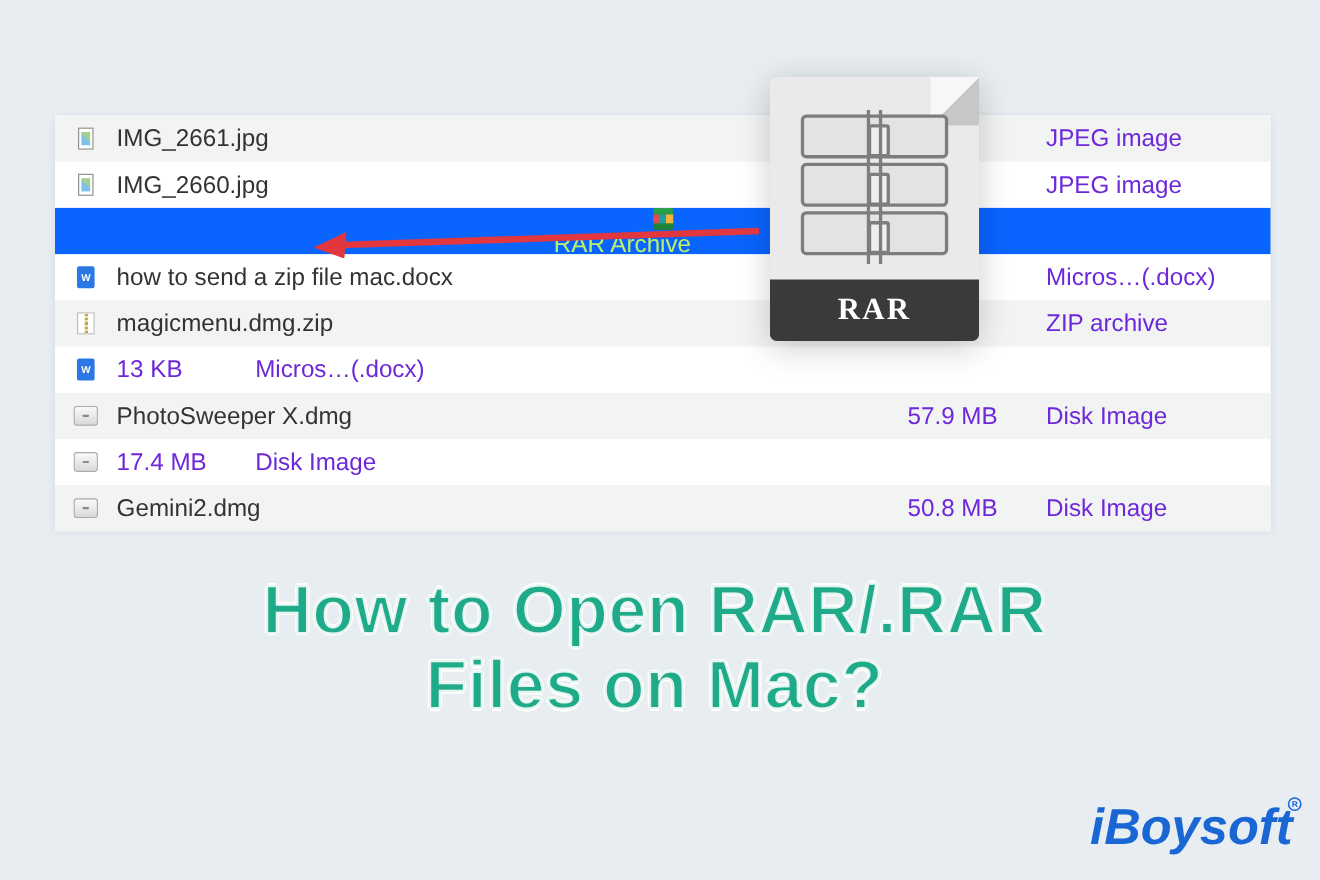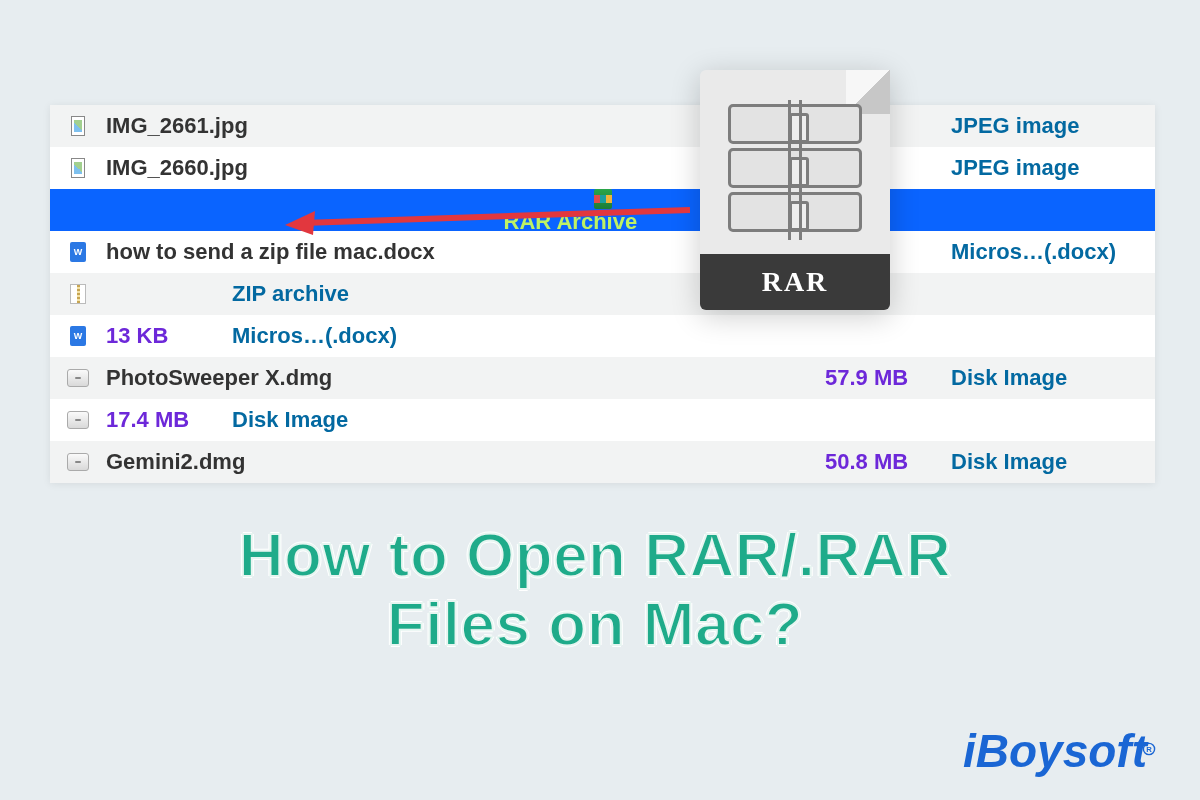--- a/index.html
+++ b/index.html
@@ -18,21 +18,20 @@
   width: 1105px;
   background: #fff;
   box-shadow: 0 1px 8px rgba(0,0,0,0.08);
 }
 .row {
   display: flex;
   align-items: center;
   height: 42px;
   font-size: 22px;
   color: #333;
-  font-weight: bold;
 }
 .row.alt { background: #f2f3f3; }
 .row.selected { background: #0a64ff; color: #fff; flex-direction: column; }
 .icon-cell {
   width: 56px;
   display: flex;
   justify-content: center;
   align-items: center;
 }
 .name-cell {
@@ -41,21 +40,21 @@
   overflow: hidden;
 }
 .size-cell {
   width: 120px;
   text-align: left;
   color: #6d28d9;
   padding-right: 14px;
 }
 .kind-cell {
   width: 210px;
-  color: #0369a1;
+  color: #6d28d9;
   white-space: nowrap;
   overflow: hidden;
   padding-left: 6px;
 }
 .row.selected .kind-cell, .row.selected .size-cell { color: #bef264; }
 
 
 .ic-dmg {
   width: 22px; height: 18px;
   background: linear-gradient(#fafafa,#d9d9d9);
@@ -140,23 +139,23 @@
   color: #1fab8a;
   -webkit-text-stroke: 2px #e7f5f1;
   text-shadow: 0 2px 0 #fff, 2px 0 0 #fff, -2px 0 0 #fff, 0 -2px 0 #fff;
   line-height: 1.12;
   letter-spacing: 0.5px;
 }
 
 
 .brand {
   position:absolute;
-  right: 44px;
+  right: 16px;
   bottom: 22px;
-  display:flex; align-items:flex-end;
+  display:flex; align-items:flex-start;
   gap: 4px;
 }
 .brand-i {
   font-style: italic;
   font-weight: 900;
   font-size: 46px;
   color:#1a66d4;
   margin-right:-3px;
 }
 .brand svg { width:14px; height:14px; margin-bottom:22px; margin-left:-6px;}
@@ -194,20 +193,21 @@
         <span class="ic-doc"></span>
       </div>
       <div class="name-cell">how to send a zip file mac.docx</div>
       <div class="size-cell"></div>
       <div class="kind-cell">Micros…(.docx)</div>
     </div>
     <div class="row alt">
       <div class="icon-cell">
         <span class="ic-zip"></span>
       </div>
+      <div class="name-cell">magicmenu.dmg.zip</div>
       <div class="size-cell"></div>
       <div class="kind-cell">ZIP archive</div>
     </div>
     <div class="row">
       <div class="icon-cell">
         <span class="ic-doc"></span>
       </div>
       <div class="size-cell">13 KB</div>
       <div class="kind-cell">Micros…(.docx)</div>
     </div>

